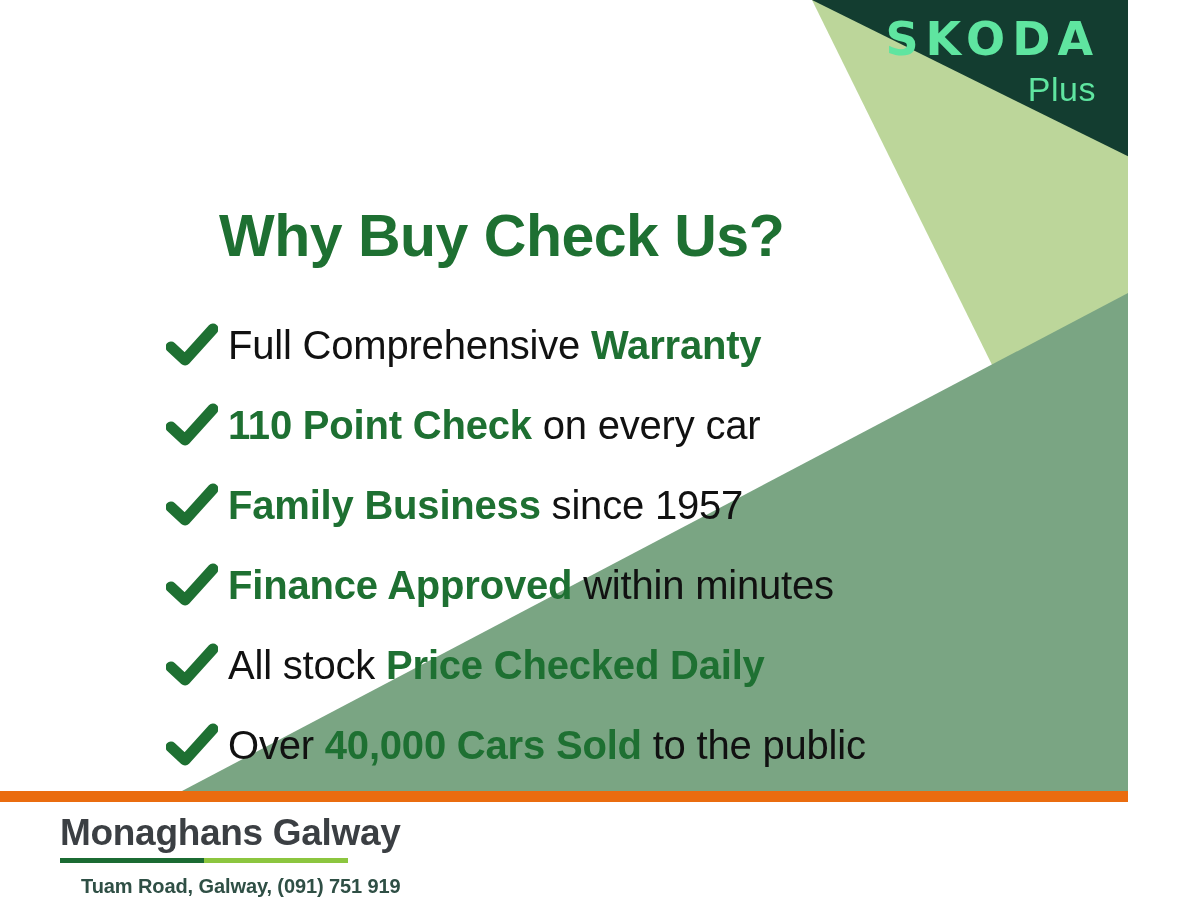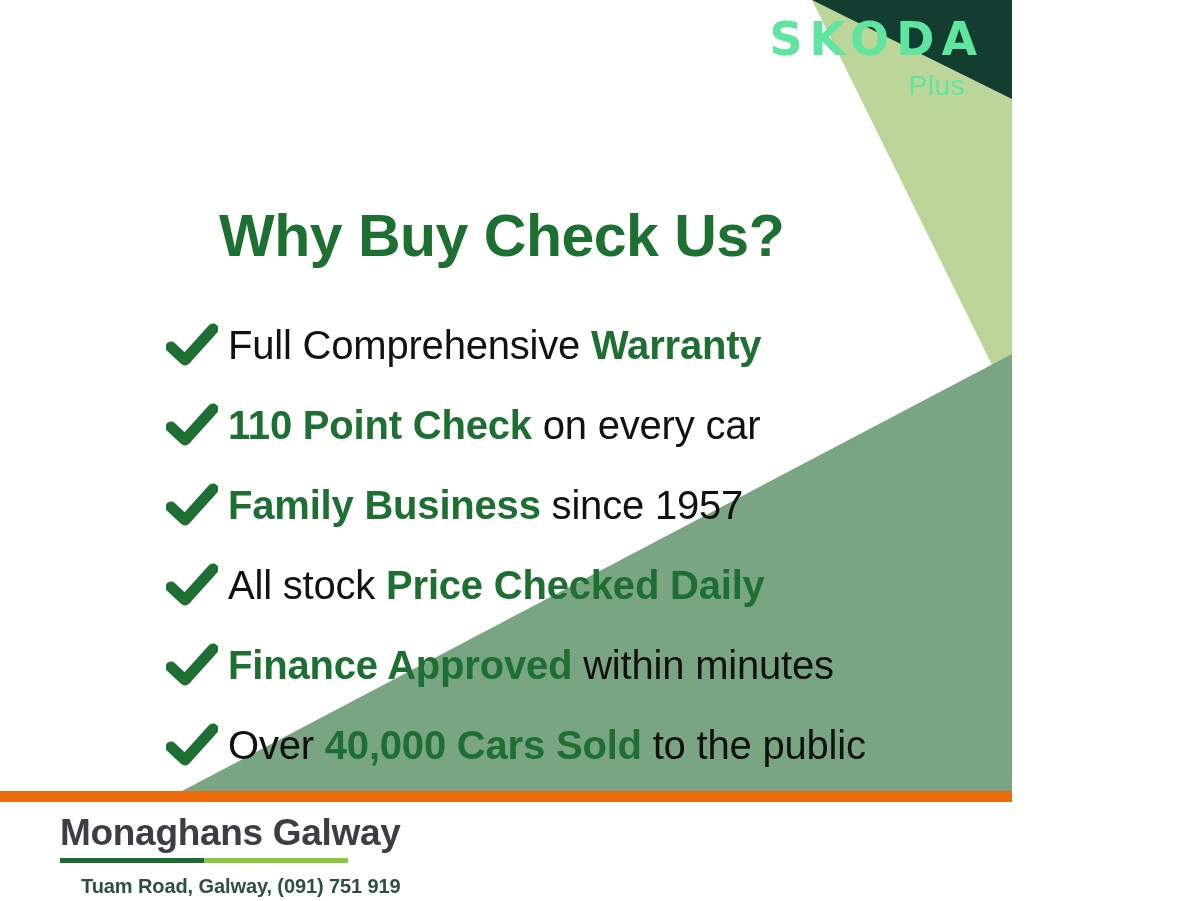--- a/index.html
+++ b/index.html
@@ -9,21 +9,21 @@
   body {
     width: 1200px;
     height: 901px;
     background: #ffffff;
     font-family: "Liberation Sans", sans-serif;
     overflow: hidden;
   }
 
   #poster {
     position: relative;
-    width: 1012px;
+    width: 1128px;
     height: 901px;
     background: #ffffff;
     overflow: hidden;
   }
 
   
   #geometry {
     position: absolute;
     inset: 0;
     width: 1200px;
@@ -41,26 +41,26 @@
   }
   #brand .wordmark {
     font-size: 46px;
     font-weight: 700;
     letter-spacing: 7px;
     color: #5fe5a0;
     font-family: "DejaVu Sans", sans-serif;
     display: block;
   }
   #brand .subword {
-    font-size: 28px;
+    font-size: 34px;
     font-weight: 400;
     color: #5fe5a0;
     display: block;
     margin-top: 10px;
-    margin-right: 19px;
+    margin-right: 4px;
     letter-spacing: 0.5px;
   }
 
   
   #headline {
     position: absolute;
     left: 219px;
     top: 202px;
     font-size: 59px;
     font-weight: 700;
@@ -191,30 +191,30 @@
       </span>
       <span class="bullet-text"><span class="hl">Family Business</span><span> since 1957</span></span>
     </div>
 
     <div class="bullet">
       <span class="check">
         <svg width="52" height="44" viewBox="0 0 52 44">
           <path d="M5 24 L19 37 L47 6" fill="none" stroke="#1e7032" stroke-width="11" stroke-linecap="round" stroke-linejoin="round"></path>
         </svg>
       </span>
+      <span class="bullet-text"><span class="hl">Finance Approved</span><span> within minutes</span></span>
+    </div>
+
+    <div class="bullet">
+      <span class="check">
+        <svg width="52" height="44" viewBox="0 0 52 44">
+          <path d="M5 24 L19 37 L47 6" fill="none" stroke="#1e7032" stroke-width="11" stroke-linecap="round" stroke-linejoin="round"></path>
+        </svg>
+      </span>
       <span class="bullet-text"><span>All stock </span><span class="hl">Price Checked Daily</span></span>
-    </div>
-
-    <div class="bullet">
-      <span class="check">
-        <svg width="52" height="44" viewBox="0 0 52 44">
-          <path d="M5 24 L19 37 L47 6" fill="none" stroke="#1e7032" stroke-width="11" stroke-linecap="round" stroke-linejoin="round"></path>
-        </svg>
-      </span>
-      <span class="bullet-text"><span class="hl">Finance Approved</span><span> within minutes</span></span>
     </div>
 
     <div class="bullet">
       <span class="check">
         <svg width="52" height="44" viewBox="0 0 52 44">
           <path d="M5 24 L19 37 L47 6" fill="none" stroke="#1e7032" stroke-width="11" stroke-linecap="round" stroke-linejoin="round"></path>
         </svg>
       </span>
       <span class="bullet-text"><span>Over </span><span class="hl">40,000 Cars Sold</span><span> to the public</span></span>
     </div>

